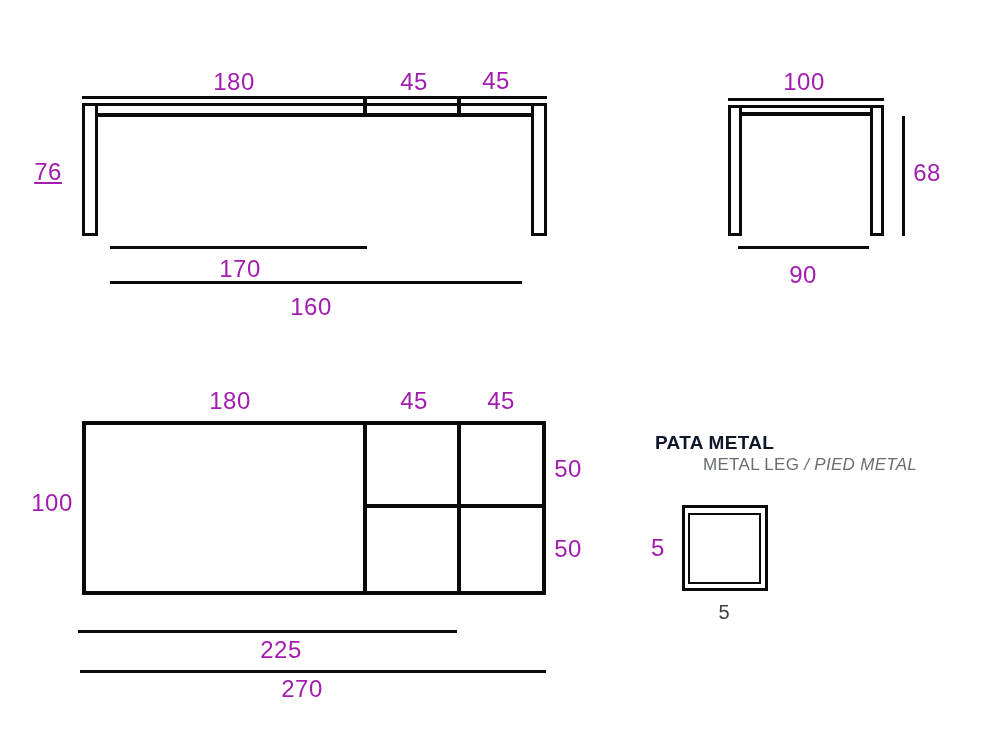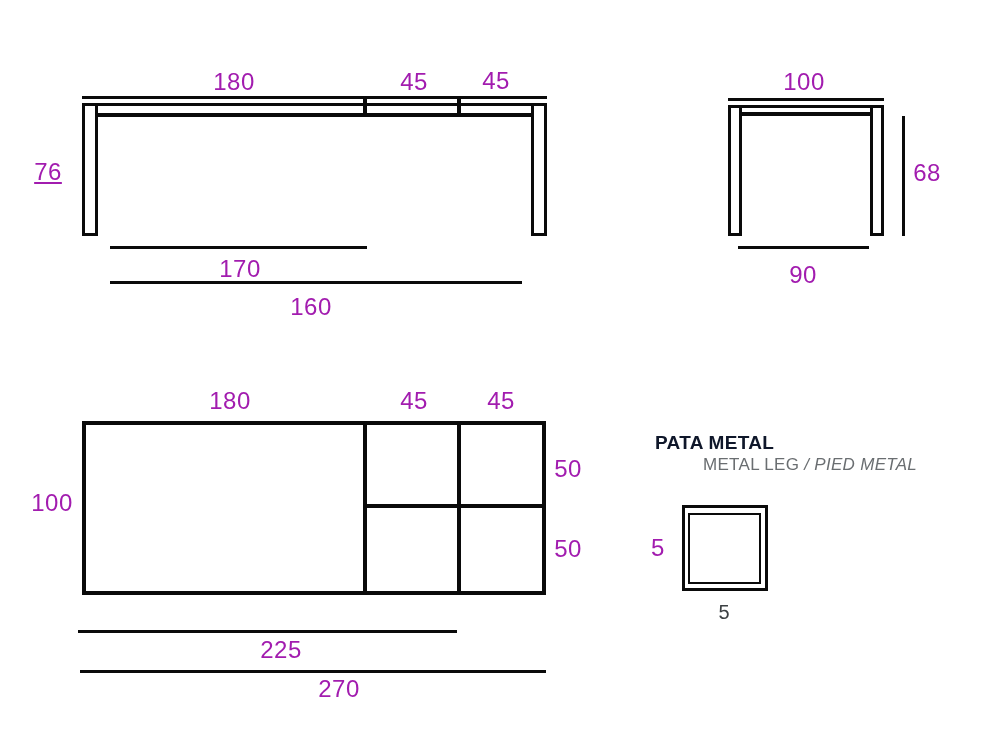--- a/index.html
+++ b/index.html
@@ -94,21 +94,21 @@
     <div class="lbl" style="left:501px;top:391px;">45</div>
 
     <div class="lbl" style="left:52px;top:493px;">100</div>
 
     <div class="lbl" style="left:568px;top:459px;">50</div>
     <div class="lbl" style="left:568px;top:539px;">50</div>
 
     <div class="hline" style="left:78px;top:630px;width:379px;height:3px;"></div>
     <div class="lbl" style="left:281px;top:640px;">225</div>
     <div class="hline" style="left:80px;top:670px;width:466px;height:3px;"></div>
-    <div class="lbl" style="left:339px;top:679px;">270</div>
+    <div class="lbl" style="left:302px;top:679px;">270</div>
   </div>
 
   <div>
     <div class="heading1" style="left:655px;top:433px;">PATA METAL</div>
     <div class="heading2" style="left:681px;top:455px;margin-left:22px;">
       <span>METAL LEG</span><span class="it"> / PIED METAL</span>
     </div>
 
     <div class="outline" style="left:682px;top:505px;width:86px;height:86px;"></div>
     <div class="outline" style="left:688px;top:513px;width:73px;height:71px;border-width:2px;"></div>

